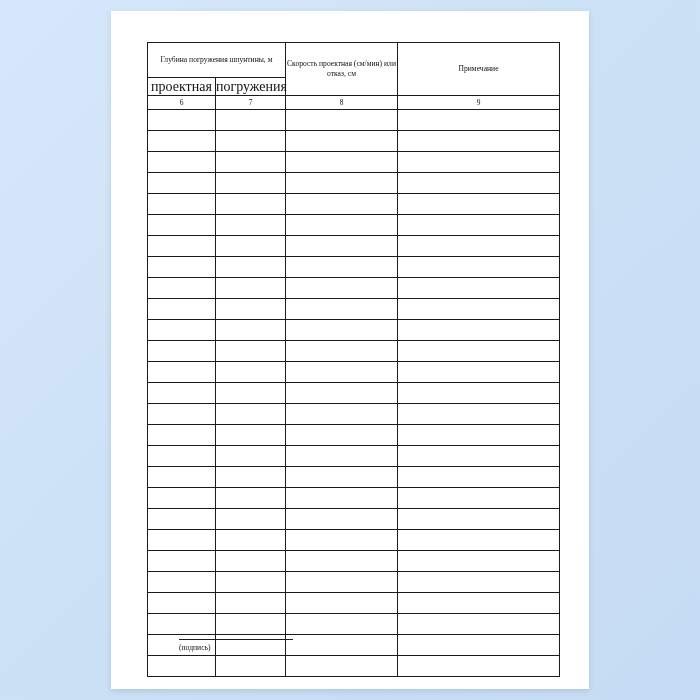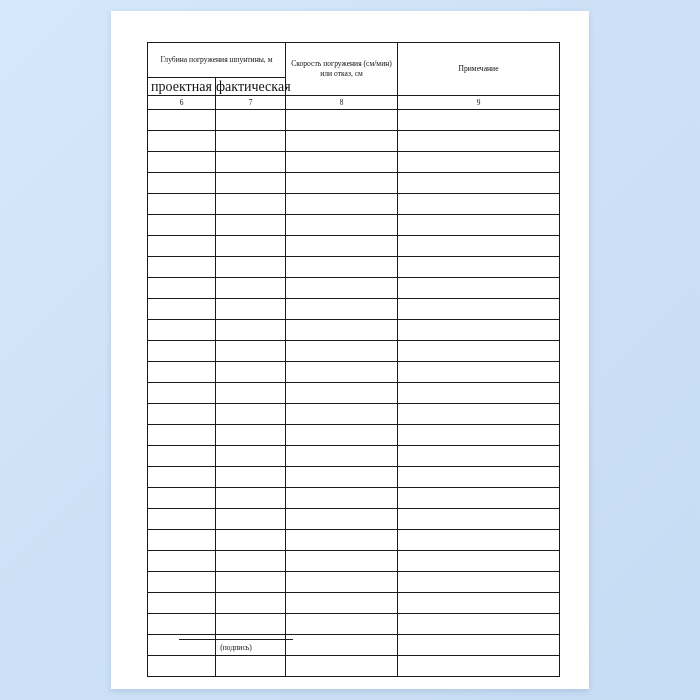--- a/index.html
+++ b/index.html
@@ -89,21 +89,21 @@
     top: 8px;
     width: 114px;
     border-bottom: 1px solid #1b1b1b;
     height: 0;
   }
   .sig-caption {
     position: absolute;
     left: 32px;
     top: 12px;
     width: 114px;
-    text-align: center;
+    text-align: left;
     font-size: 7.6px;
     color: #111;
   }
 </style>
 </head>
 <body>
 
 <div class="backdrop"></div>
 
 <div class="page">
@@ -112,26 +112,26 @@
     <table class="doc-table">
       <colgroup>
         <col class="col1">
         <col class="col2">
         <col class="col3">
         <col class="col4">
       </colgroup>
       <thead>
         <tr>
           <th class="hdr-main" colspan="2">Глубина погружения шпунтины, м</th>
-          <th class="hdr-tall" rowspan="2">Скорость погружения (см/мин) или отказ, см</th>
+          <th class="hdr-tall" rowspan="2">Скорость проектная (см/мин) или отказ, см</th>
           <th class="hdr-tall" rowspan="2">Примечание</th>
         </tr>
         <tr>
           <th class="hdr-sub">проектная</th>
-          <th class="hdr-sub">фактическая</th>
+          <th class="hdr-sub">погружения</th>
         </tr>
         <tr class="numrow">
           <td>6</td>
           <td>7</td>
           <td>8</td>
           <td>9</td>
         </tr>
       </thead>
       <tbody id="table-body">
           <tr class="datarow">

